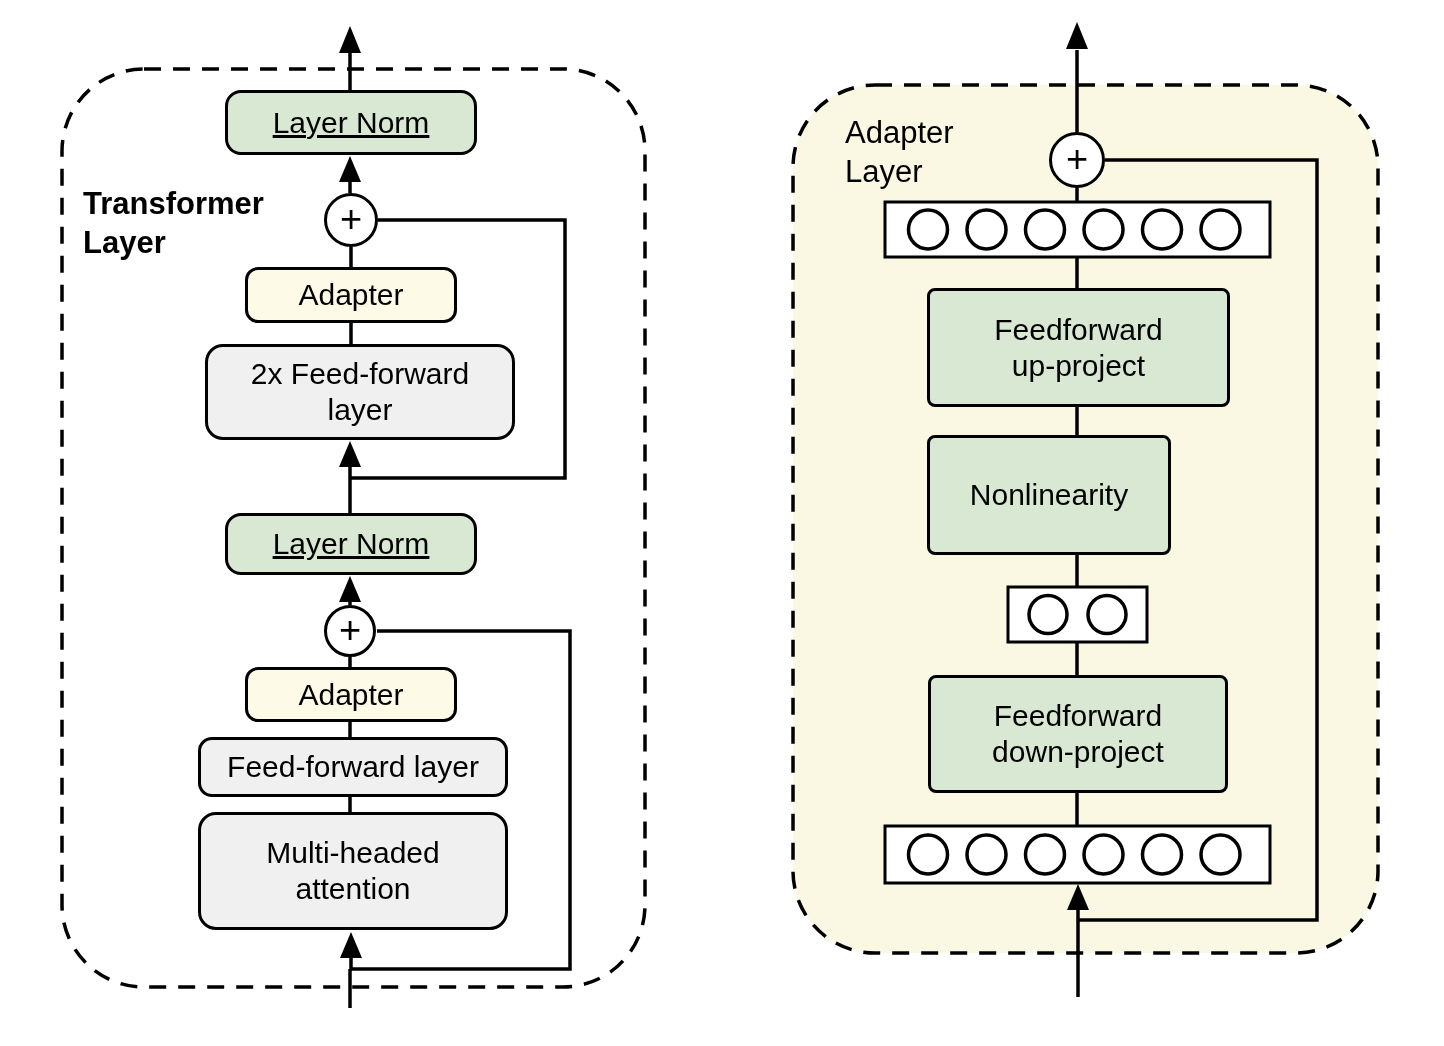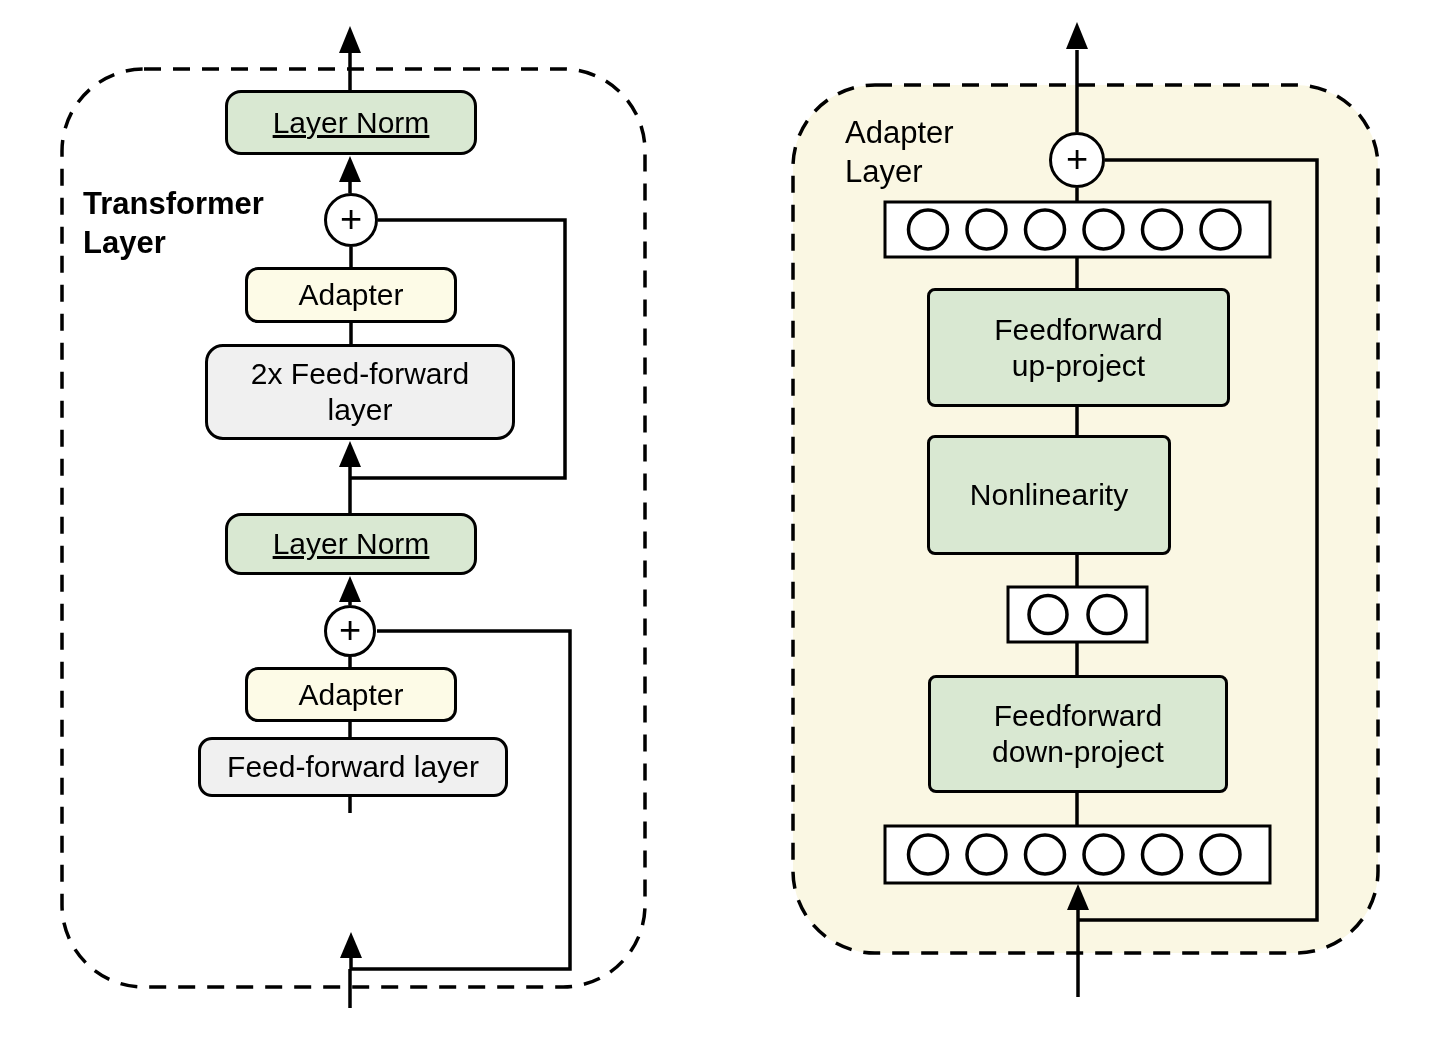--- a/index.html
+++ b/index.html
@@ -154,20 +154,22 @@
 layer</div>
 
   <div class="node green" style="left:225px; top:513px; width:252px; height:62px;">Layer Norm</div>
 
   <div class="plus-circle" style="left:324px; top:605px; width:52px; height:52px;">+</div>
 
   <div class="node yellow" style="left:245px; top:667px; width:212px; height:55px;">Adapter</div>
 
   <div class="node gray" style="left:198px; top:737px; width:310px; height:60px; border-radius:14px;">Feed-forward layer</div>
 
+  <div class="node gray" style="left:198px; top:812px; width:310px; height:118px;">Multi-headed
+attention</div>
 
   <div class="panel-label" style="left:845px; top:113px;">Adapter
 Layer</div>
 
   <div class="plus-circle" style="left:1049px; top:132px; width:56px; height:56px;">+</div>
 
   <div class="node bigGreen" style="left:927px; top:288px; width:303px; height:119px;">Feedforward
 up-project</div>
 
   <div class="node bigGreen" style="left:927px; top:435px; width:244px; height:120px;">Nonlinearity</div>

